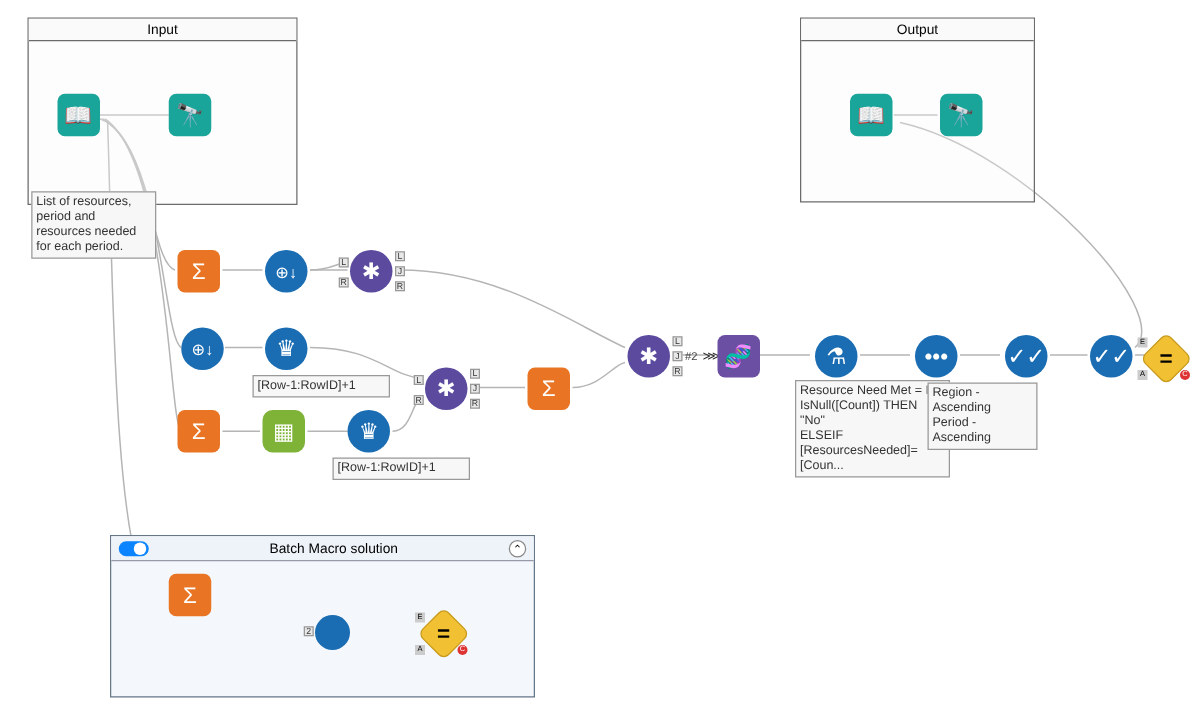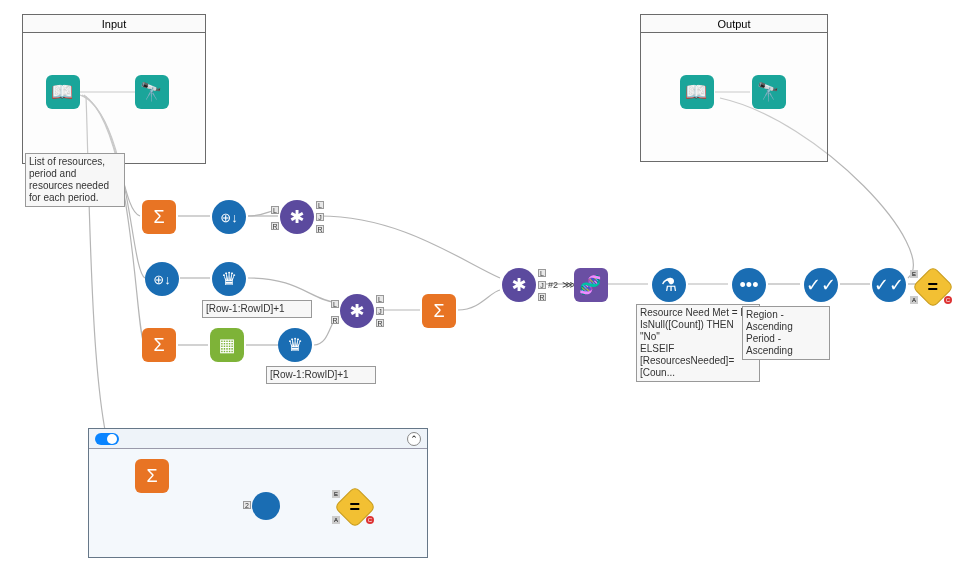--- a/index.html
+++ b/index.html
@@ -194,21 +194,21 @@
 
     <path d="M 715 92 L 750 92"></path>
 
     <path d="M 908 278 C 940 250, 820 120, 720 98"></path>
 
     <path d="M 170 476 C 220 476, 230 505, 250 505"></path>
     <path d="M 282 505 L 330 505"></path>
   </g>
 </svg>
 
-<div class="container-box" style="left:22px; top:14px; width:184px; height:150px;">
+<div class="container-box" style="left:22px; top:14px; width:216px; height:150px;">
   <div class="container-title">Input</div>
 </div>
 
 <div class="container-box" style="left:640px; top:14px; width:188px; height:148px;">
   <div class="container-title">Output</div>
 </div>
 
 <div class="tool teal" style="left:46px; top:75px;">
   <span>📖</span>
 </div>
@@ -306,20 +306,21 @@
 <div class="redC" style="left:944px; top:296px;">C</div>
 
 <div class="annotation" style="left:636px; top:292px; width:124px; white-space: pre-line; margin-top: 12px;">Resource Need Met = IF IsNull([Count]) THEN "No"
 ELSEIF [ResourcesNeeded]=[Coun...</div>
 <div class="annotation" style="left:742px; top:306px; width:88px; white-space: pre-line;">Region - Ascending
 Period - Ascending</div>
 
 <div class="macro-box" style="left:88px; top:428px; width:340px; height:130px;">
   <div class="macro-header">
     <div class="toggle"></div>
+    <span style="flex:1; text-align:center;">Batch Macro solution</span>
     <div class="collapse-btn">⌃</div>
   </div>
 </div>
 
 <div class="tool orange" style="left:135px; top:459px;">
   <span>Σ</span>
 </div>
 <div class="small-circ" style="left:252px; top:492px;"></div>
 <div class="anchor-lbl" style="left:243px; top:501px;">2</div>
 

